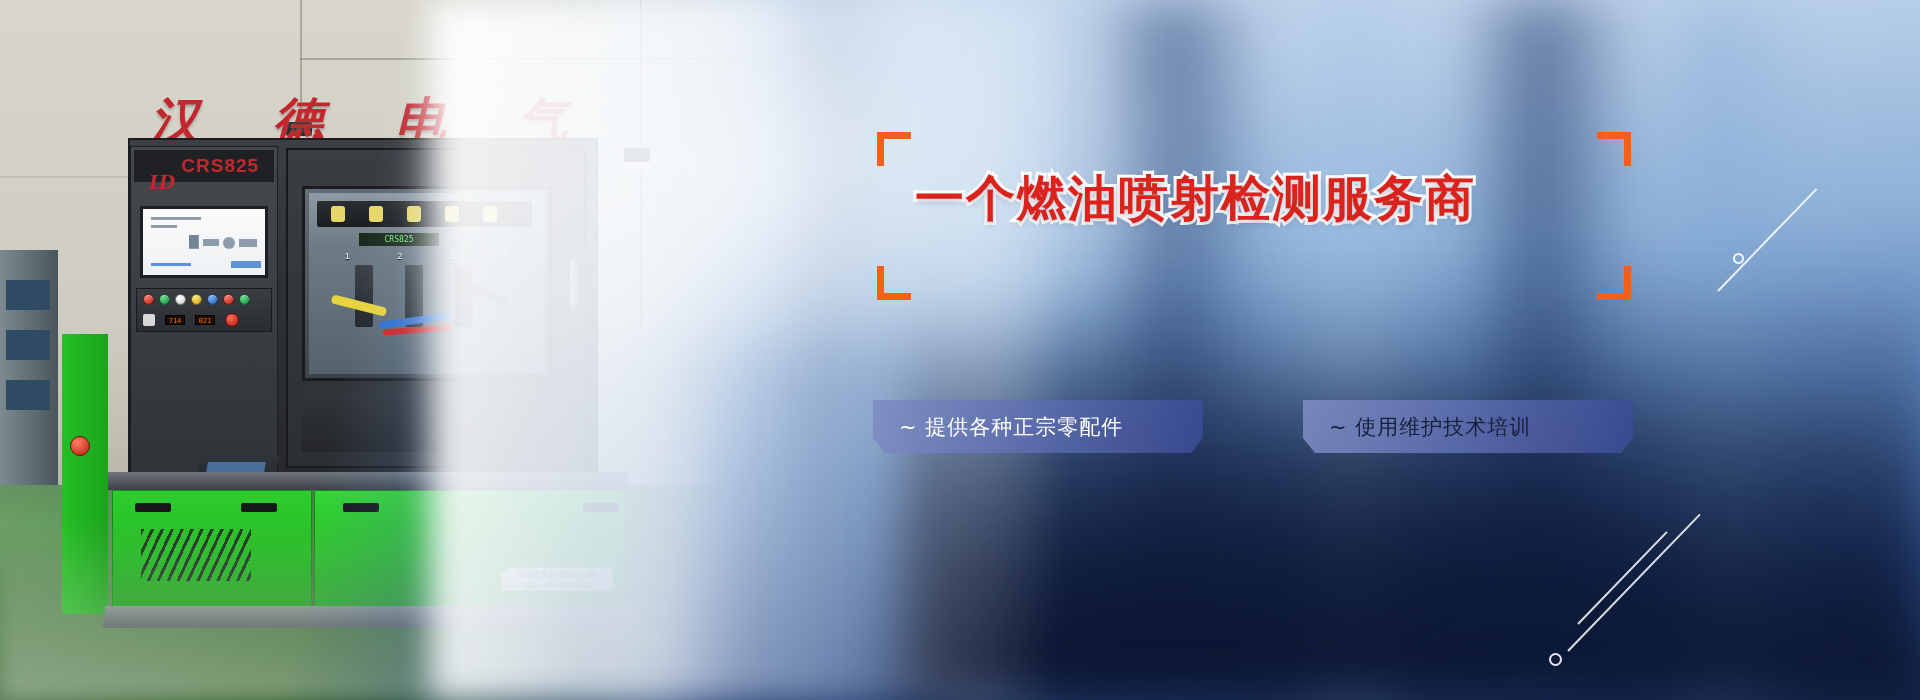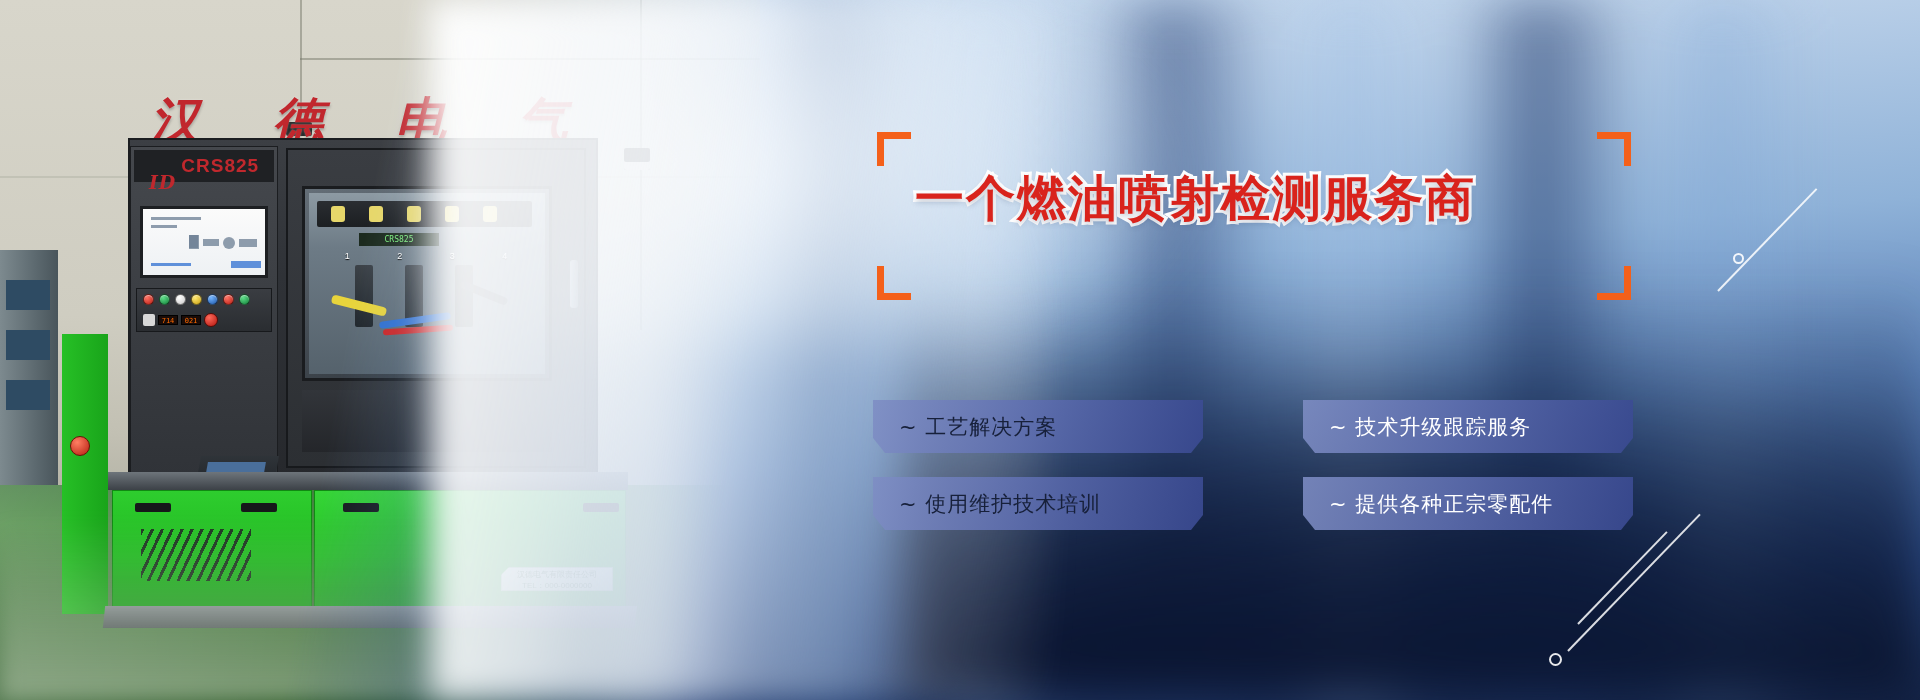--- a/index.html
+++ b/index.html
@@ -123,21 +123,21 @@
     background:linear-gradient(180deg,#3a3d42,#2a2d31);
     border:1px solid #17191c;
   }
   .btn-row { position:absolute; left:6px; top:5px; display:flex; gap:5px; }
   .btn-row span {
     width:11px; height:11px; border-radius:50%;
     border:1px solid rgba(0,0,0,.5);
     box-shadow:inset 0 1px 1px rgba(255,255,255,.55);
     display:block;
   }
-  .btn-row2 { position:absolute; left:6px; top:24px; display:flex; gap:3px; align-items:center; }
+  .btn-row2 { position:absolute; left:6px; top:24px; display:flex; gap:10px; align-items:center; }
   .led {
     width:20px; height:10px; background:#1a0c08; color:#ff6a00;
     font-size:7px; font-family:"DejaVu Sans Mono",monospace; text-align:center;
     line-height:10px; border:1px solid #000;
   }
   .estop { width:14px; height:14px; border-radius:50%; background:radial-gradient(circle at 35% 30%,#ff6a5a,#b2160f); border:1px solid #5a0a06; }
 
   .cabinet {
     position:absolute; left:238px; top:10px; width:300px; height:320px;
     background:linear-gradient(180deg,#3a3d42 0%, #2c2f33 100%);
@@ -449,26 +449,22 @@
     </div>
     <div class="bracket" style="left:1631px;top:300px;">
       <b class="br-h" style="right:0;bottom:0;"></b>
         <i class="br-v" style="right:0;bottom:0;"></i>
     </div>
 
     <h1 class="headline">一个燃油喷射检测服务商</h1>
 
     <div class="tags">
       <div class="tag-row">
-        <div class="tag light">~ 工艺解决方案</div>
-        <div class="tag">~ 技术升级跟踪服务</div>
-      </div>
-      <div class="tag-row">
+        <div class="tag">~ 提供各种正宗零配件</div>
         <div class="tag light">~ 使用维护技术培训</div>
-        <div class="tag">~ 提供各种正宗零配件</div>
       </div>
     </div>
 
     <div class="deco-line" style="left:1718px;top:290px;width:142px;transform:rotate(-46deg);"></div>
     <div class="deco-circle" style="left:1733px;top:253px;width:11px;height:11px;"></div>
     <div class="deco-line" style="left:1568px;top:650px;width:190px;transform:rotate(-46deg);"></div>
     <div class="deco-line" style="left:1578px;top:623px;width:128px;transform:rotate(-46deg);"></div>
     <div class="deco-circle" style="left:1549px;top:653px;width:13px;height:13px;"></div>
   </div>
 

